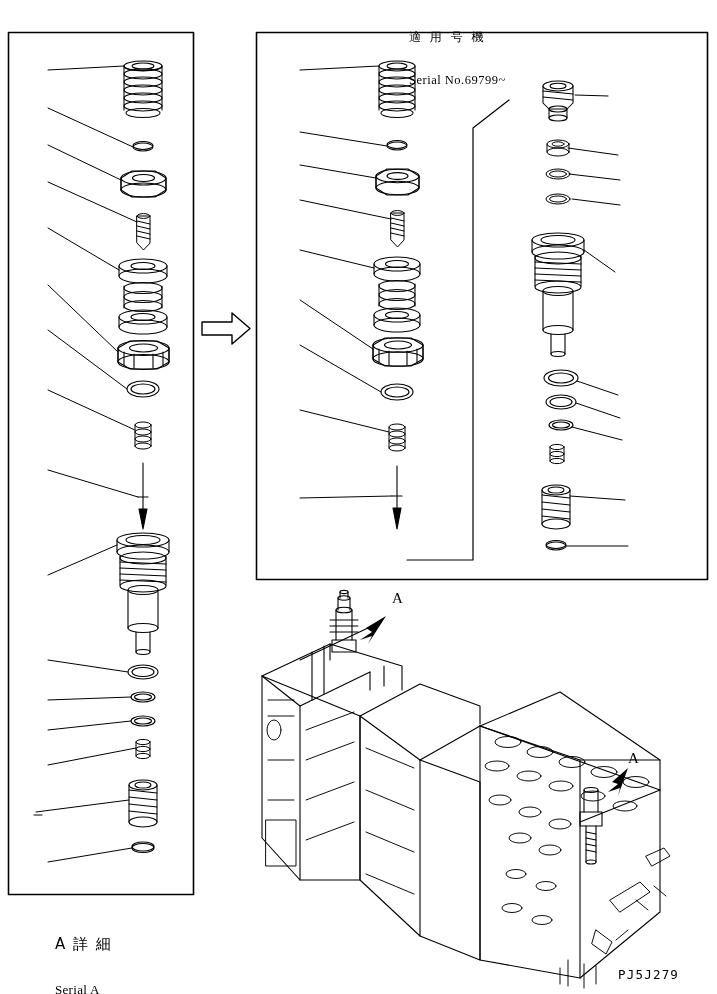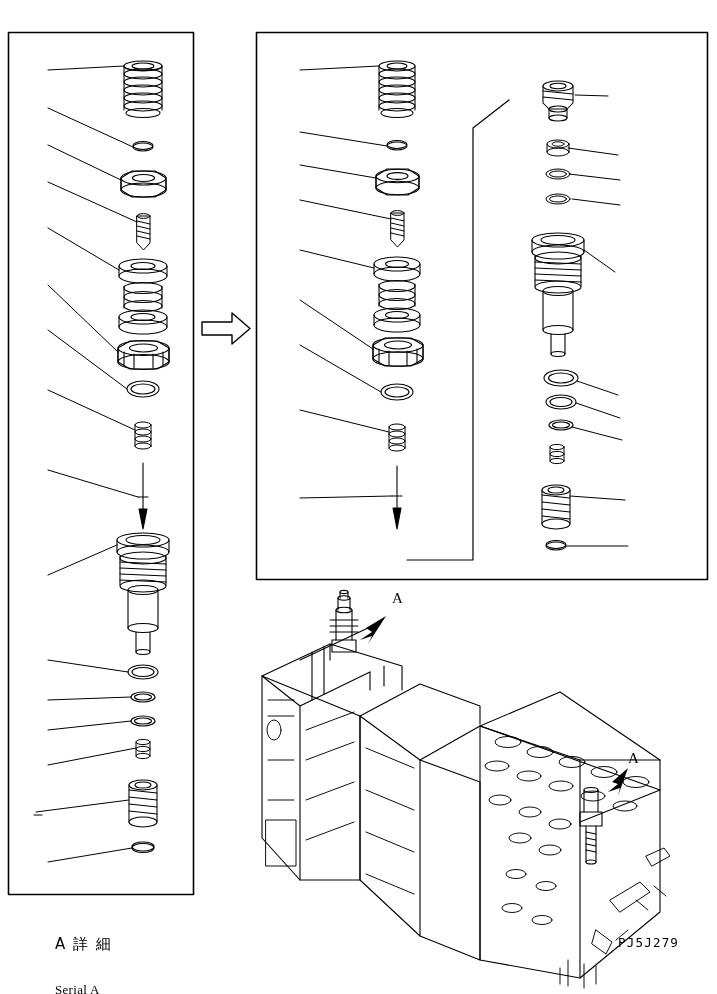--- a/index.html
+++ b/index.html
@@ -49,21 +49,21 @@
     font-size: 13px;
     letter-spacing: 0.3px;
   }
   #detail-a-label .jp {
     font-family: "DejaVu Sans", sans-serif;
     font-size: 15px;
     letter-spacing: 1.5px;
   }
   #drawing-code {
     left: 618px;
-    top: 936px;
+    top: 968px;
     font-size: 12.5px;
     font-family: "DejaVu Sans Mono", monospace;
     letter-spacing: 1.2px;
   }
   .callout-a {
     font-size: 15px;
     font-family: "Liberation Serif", serif;
   }
   #callout-a-top { left: 392px; top: 590px; }
   #callout-a-right { left: 628px; top: 750px; }
@@ -475,20 +475,24 @@
           <path d="M596 930 L612 942 L606 954 L592 944 Z"></path>
           <path d="M616 940 L628 930"></path>
           <path d="M636 900 L648 910 M654 886 L666 896"></path>
           <path d="M568 960 L568 986 M584 964 L584 988"></path>
           <path d="M560 968 L560 984 M596 966 L596 984"></path>
         </g>
       </g>
     </g>
   </svg>
 
+  <div class="lbl" id="serial-note">
+    <div class="jp">適 用 号 機</div>
+    <div>Serial No.69799~</div>
+  </div>
 
   <div class="lbl" id="detail-a-label">
     <div class="jp">A 詳 細</div>
     <div>Serial A</div>
   </div>
 
   <div class="lbl callout-a" id="callout-a-top">A</div>
   <div class="lbl callout-a" id="callout-a-right">A</div>
 
   <div class="lbl" id="drawing-code">PJ5J279</div>

